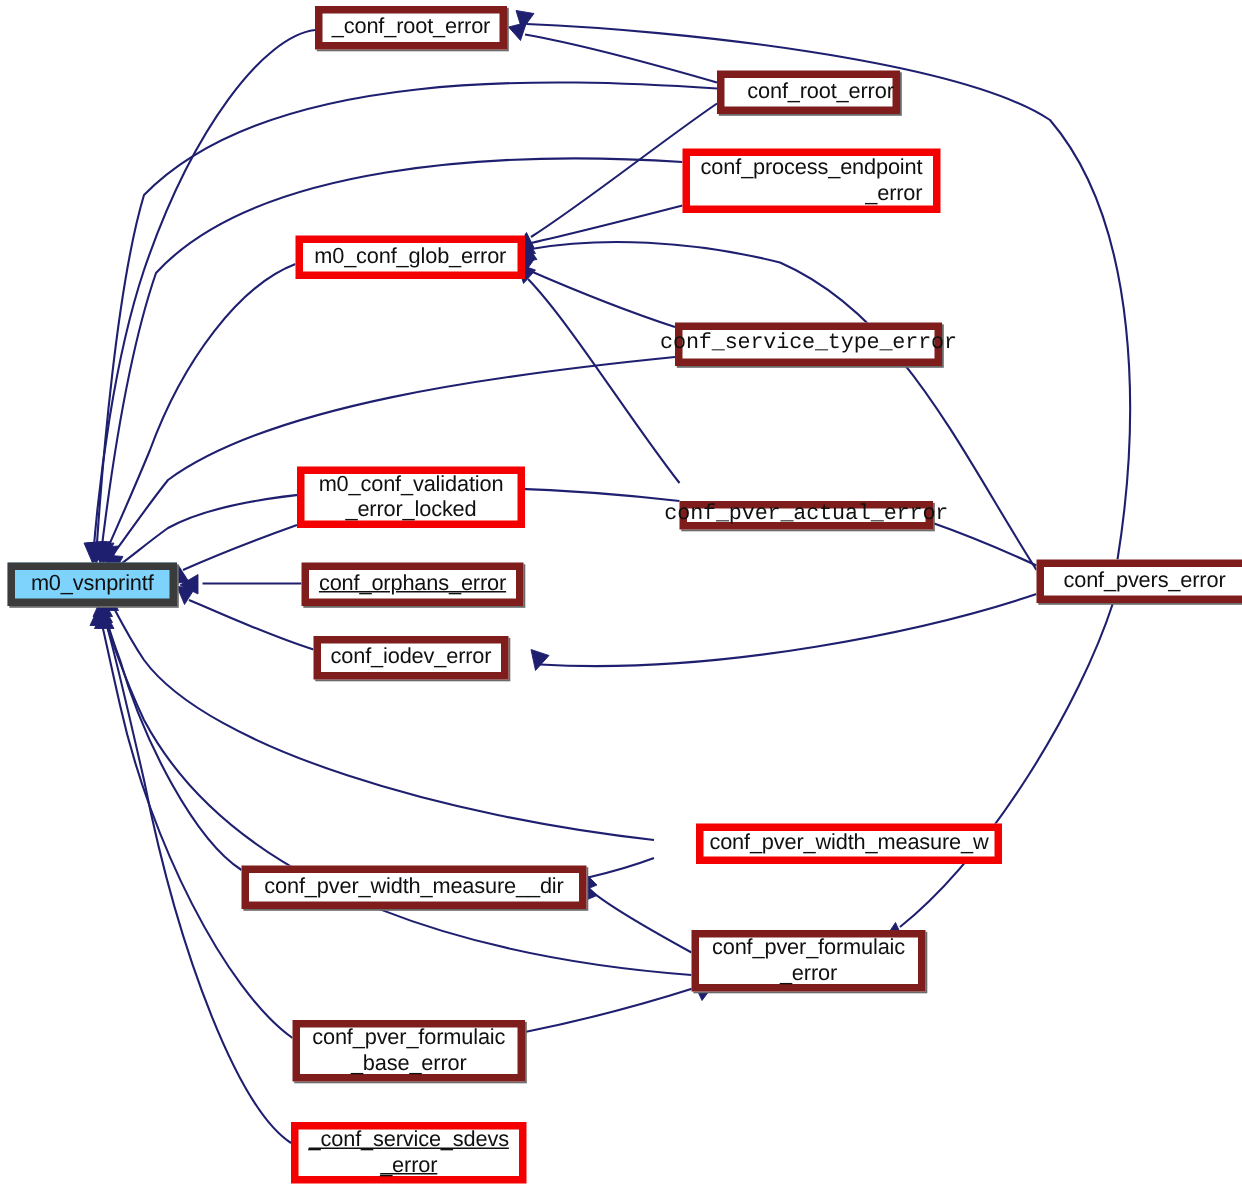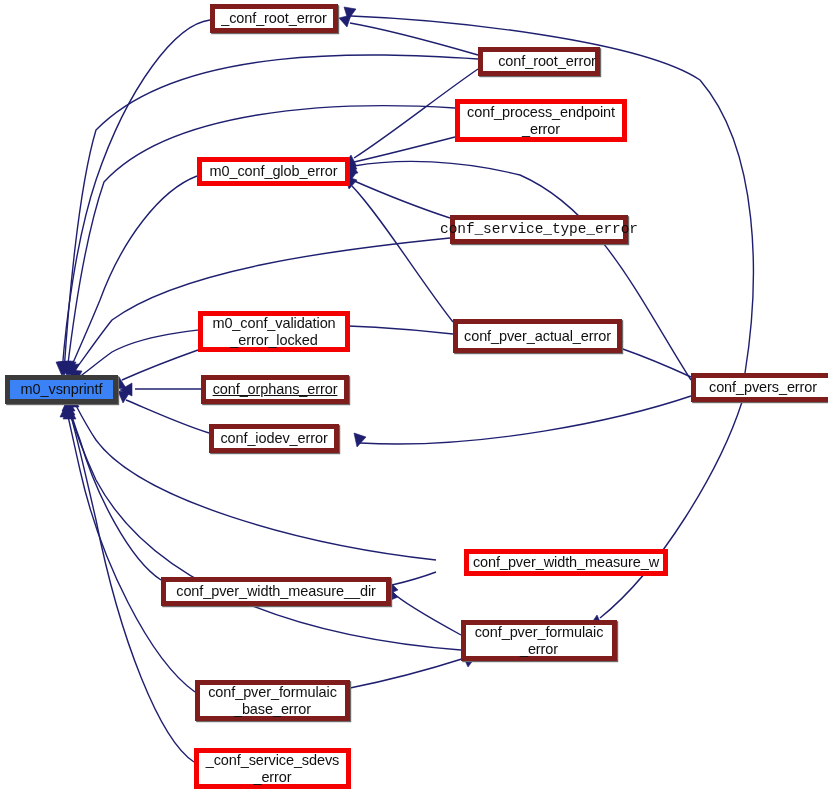--- a/index.html
+++ b/index.html
@@ -49,21 +49,21 @@
     letter-spacing: -0.1px;
     white-space: pre-line;
     z-index: 5;
     box-shadow: 1.2px 1.2px 0 0 #6b6b6b;
   }
   .node.red {
     border-color: #f40000;
     box-shadow: none;
   }
   .node.current {
-    background: #3b82f6;
+    background: #7dd3fc;
     border-color: #3b3b3b;
   }
 </style>
 </head>
 <body>
 
 <div id="graph">
   <svg id="edges" viewBox="0 0 828 793" xmlns="http://www.w3.org/2000/svg">
       <g>
         <path class="edge-path" d="M210,20 C176,24 128,86 96,180 C76,240 66,320 62,372"></path>
@@ -171,32 +171,32 @@
       </g>
       <g>
         <path class="edge-path" d="M194,762 C160,740 120,640 96,520 C80,450 72,418 69,410"></path>
         <polygon class="arrow-head" points="69,406 63,419 76,419"></polygon>
       </g>
     </svg>
   <div id="nodes">
       <div class="node current" style="left: 5px; top: 375px; width: 113px; height: 29px;">m0_vsnprintf</div>
       <div class="node" style="left: 210px; top: 4px; width: 128px; height: 29px;">_conf_root_error</div>
       <div class="node" style="left: 478px; top: 47px; width: 122px; height: 29px; padding-left: 16px;">conf_root_error</div>
-      <div class="node red" style="left: 455px; top: 99px; width: 172px; height: 43px;">conf_process_endpoint
+      <div class="node red" style="left: 455px; top: 99px; width: 172px; height: 43px; text-align: right;">conf_process_endpoint
 _error</div>
       <div class="node red" style="left: 197px; top: 157px; width: 153px; height: 29px;">m0_conf_glob_error</div>
       <div class="node" style="left: 450px; top: 215px; width: 178px; height: 29px; font-family: Liberation Mono, monospace;">conf_service_type_error</div>
       <div class="node red" style="left: 198px; top: 311px; width: 152px; height: 41px;">m0_conf_validation
 _error_locked</div>
-      <div class="node" style="left: 453px; top: 319px; width: 169px; height: 34px;">conf_pver_actual_error</div>
+      <div class="node" style="left: 453px; top: 334px; width: 169px; height: 19px; font-family: Liberation Mono, monospace;">conf_pver_actual_error</div>
       <div class="node" style="left: 691px; top: 373px; width: 144px; height: 29px;">conf_pvers_error</div>
       <div class="node" style="left: 201px; top: 375px; width: 148px; height: 29px; text-decoration: underline;">conf_orphans_error</div>
       <div class="node" style="left: 209px; top: 424px; width: 130px; height: 29px;">conf_iodev_error</div>
       <div class="node red" style="left: 436px; top: 549px; width: 204px; height: 27px; margin-left: 28px;">conf_pver_width_measure_w</div>
       <div class="node" style="left: 161px; top: 577px; width: 230px; height: 29px;">conf_pver_width_measure__dir</div>
       <div class="node" style="left: 461px; top: 620px; width: 156px; height: 41px;">conf_pver_formulaic
 _error</div>
       <div class="node" style="left: 195px; top: 680px; width: 155px; height: 41px;">conf_pver_formulaic
 _base_error</div>
-      <div class="node red" style="left: 194px; top: 748px; width: 157px; height: 41px;">_conf_service_sdevs
+      <div class="node red" style="left: 194px; top: 748px; width: 157px; height: 41px; text-decoration: underline;">_conf_service_sdevs
 _error</div>
     </div>
 </div>
 
 </body></html>

